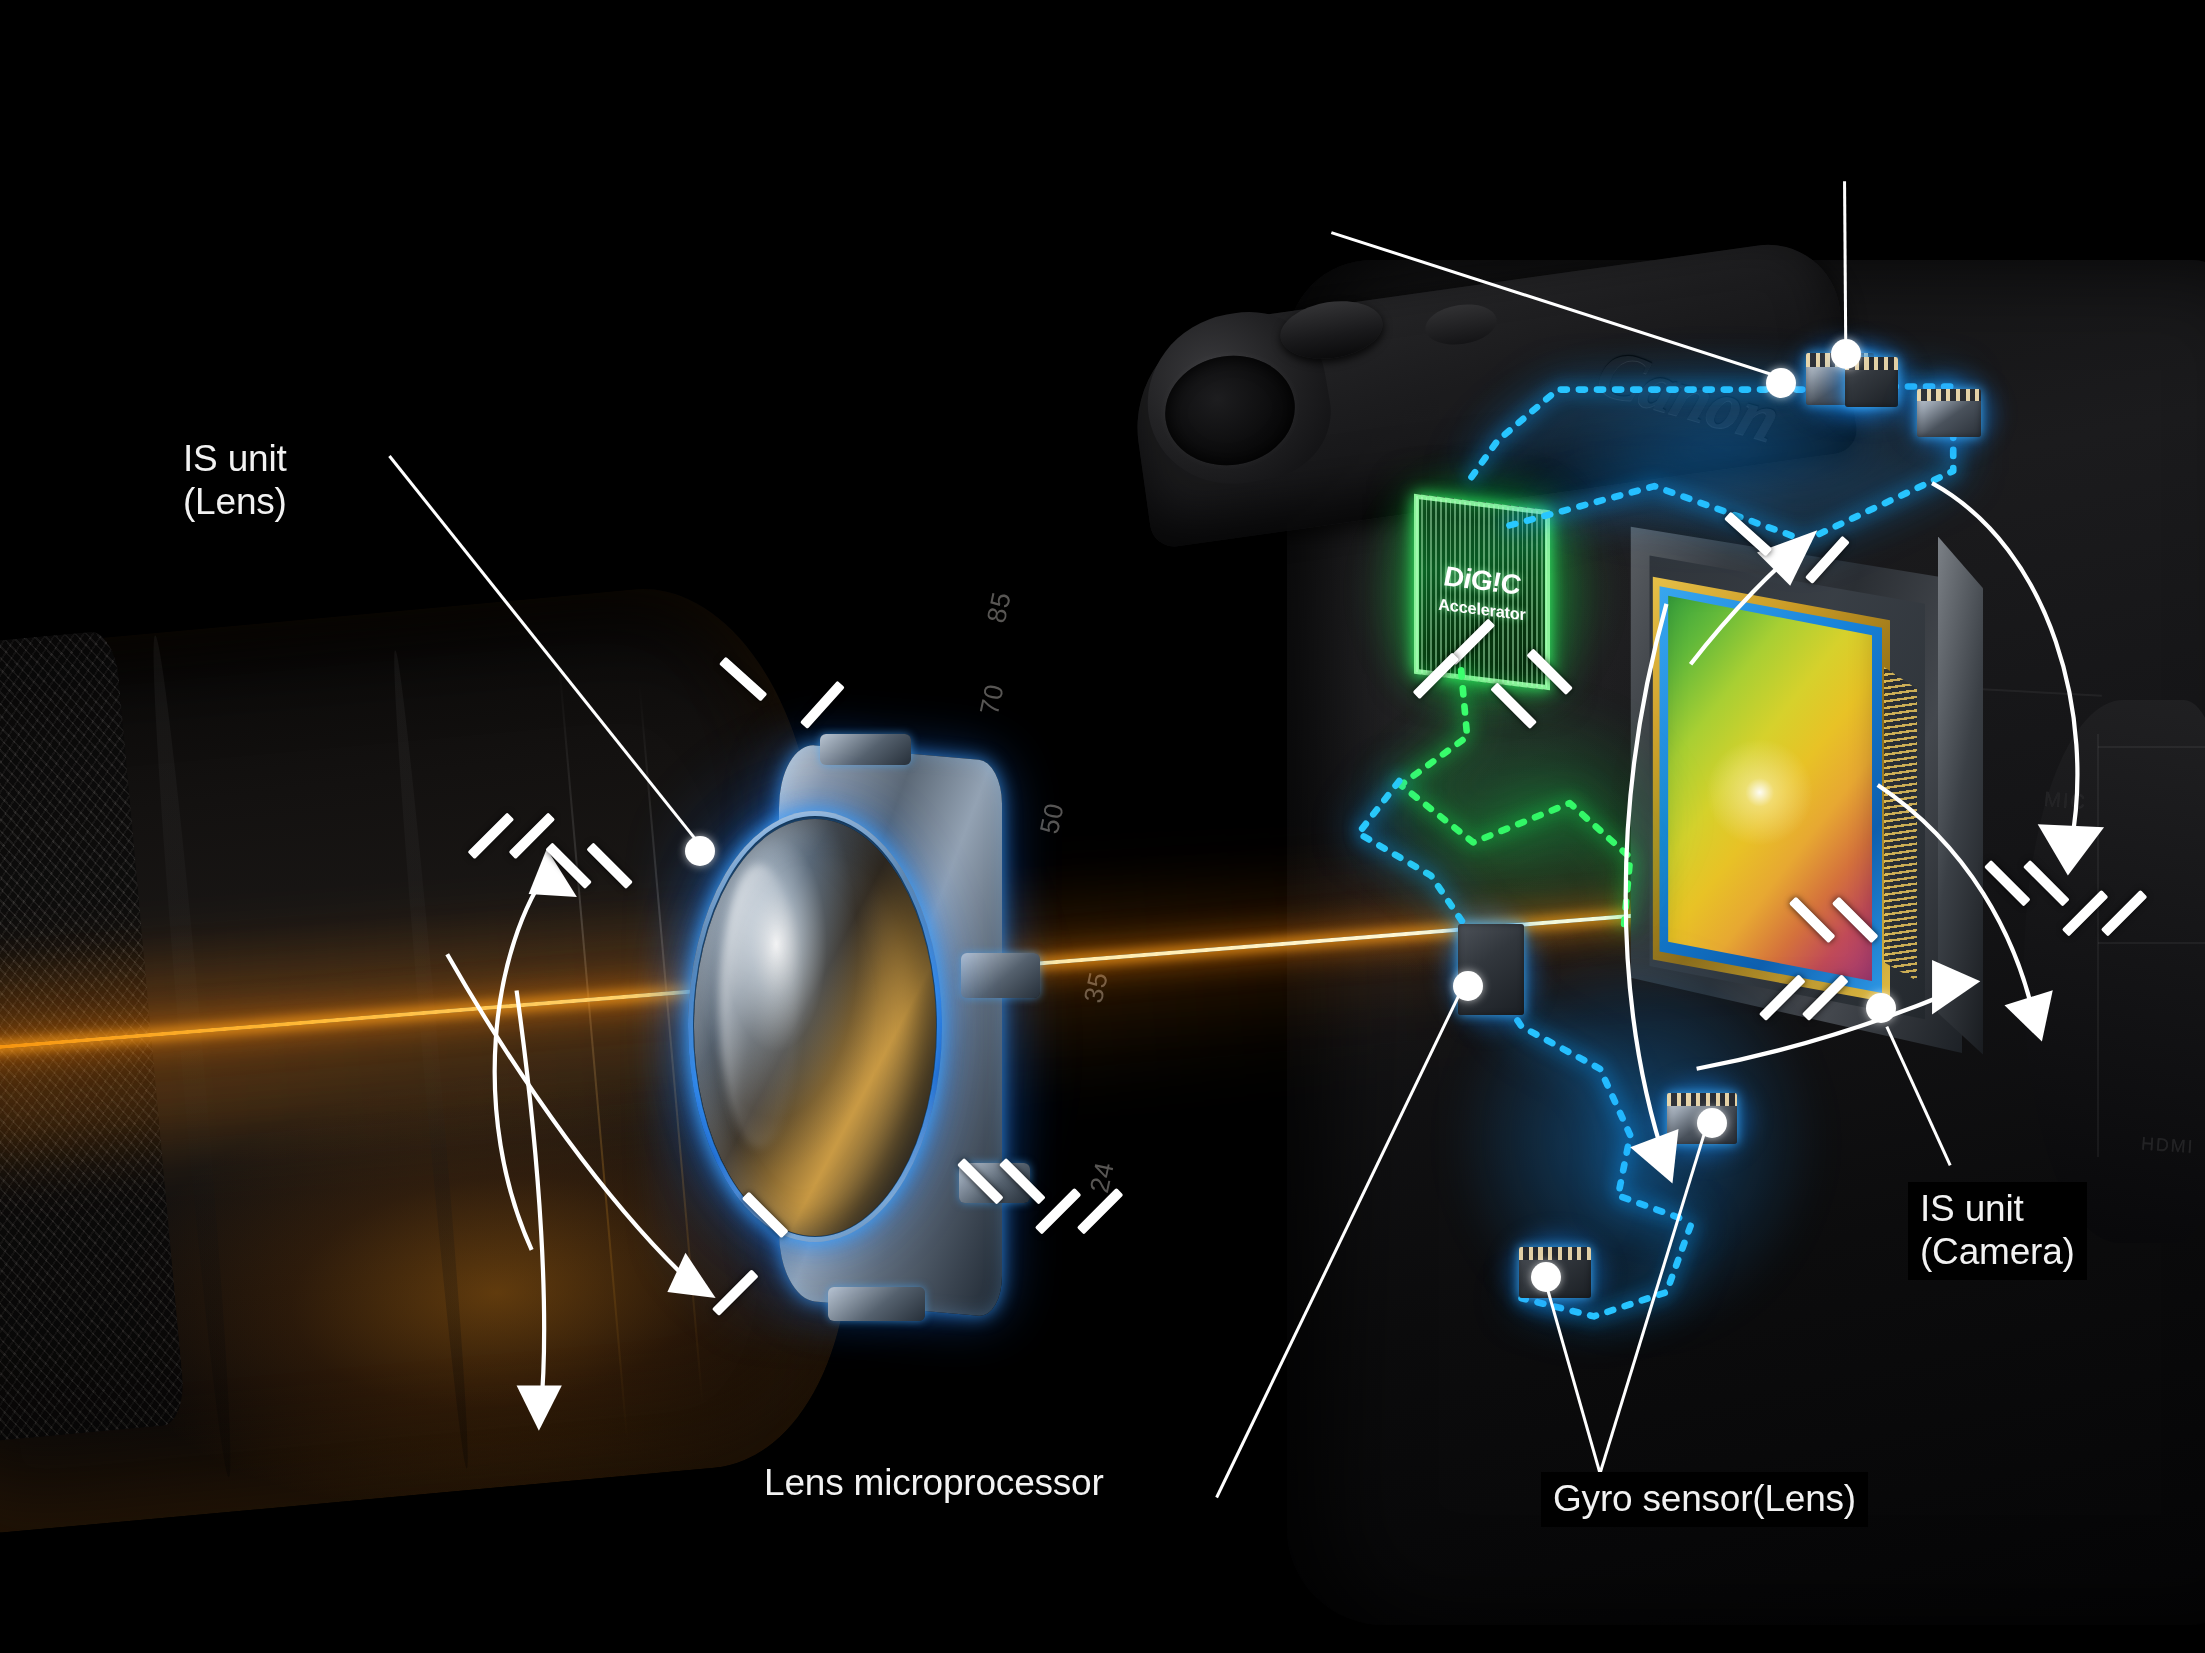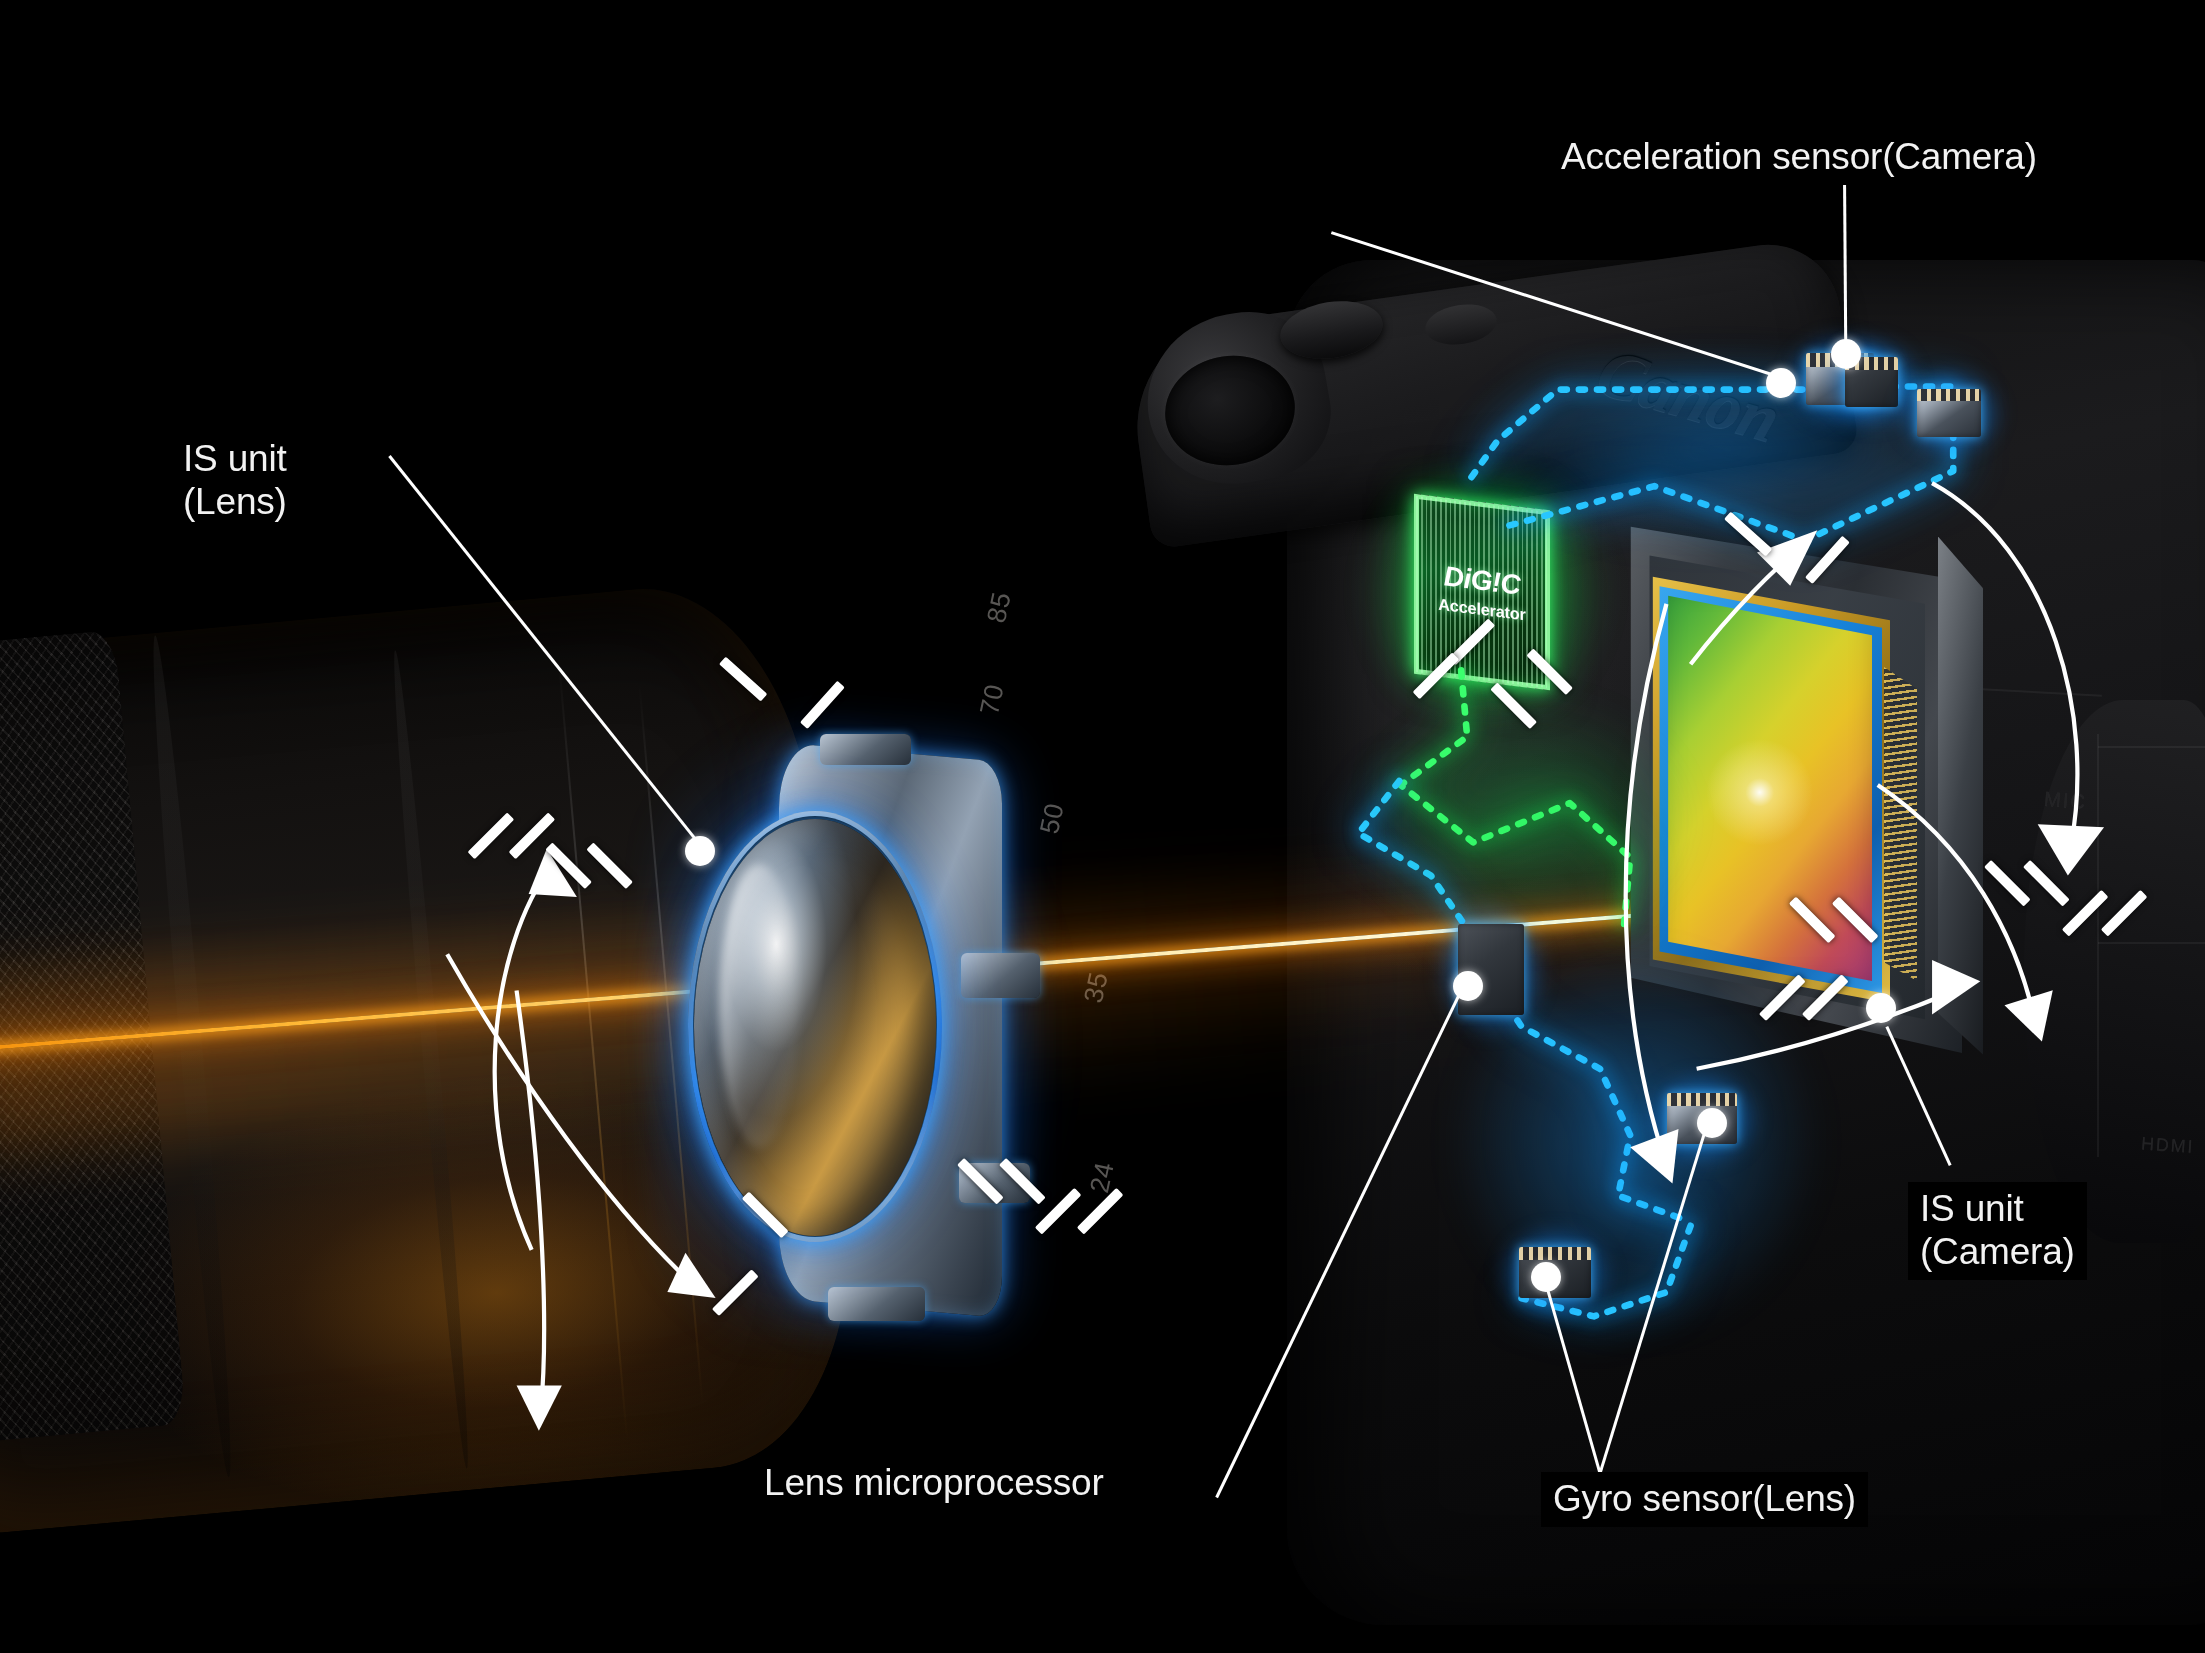--- a/index.html
+++ b/index.html
@@ -553,21 +553,20 @@
   <svg class="arrow-svg" style="left:0; top:0; width:2205px; height:1654px;" viewBox="0 0 3652 2739" width="2205" height="1654">
     <line x1="645" y1="755" x2="1160" y2="1400" style="stroke-width:5"></line>
     <line x1="2205" y1="385" x2="2950" y2="625" style="stroke-width:5"></line>
     <line x1="3055" y1="300" x2="3057" y2="575" style="stroke-width:5"></line>
     <line x1="3230" y1="1930" x2="3125" y2="1700" style="stroke-width:5"></line>
     <line x1="2015" y1="2480" x2="2425" y2="1630" style="stroke-width:5"></line>
     <line x1="2650" y1="2440" x2="2828" y2="1860" style="stroke-width:5"></line>
     <line x1="2650" y1="2440" x2="2556" y2="2110" style="stroke-width:5"></line>
   </svg>
 
-  <div class="label" style="left:1549px; top:130px;">Acceleration sensor(Camera)</div>
 
 
   <div class="label" style="left:171px; top:432px;">IS unit
 (Lens)</div>
 
   <div class="label" style="left:1908px; top:1182px;">IS unit
 (Camera)</div>
 
   <div class="label" style="left:1541px; top:1472px;">Gyro sensor(Lens)</div>
 

